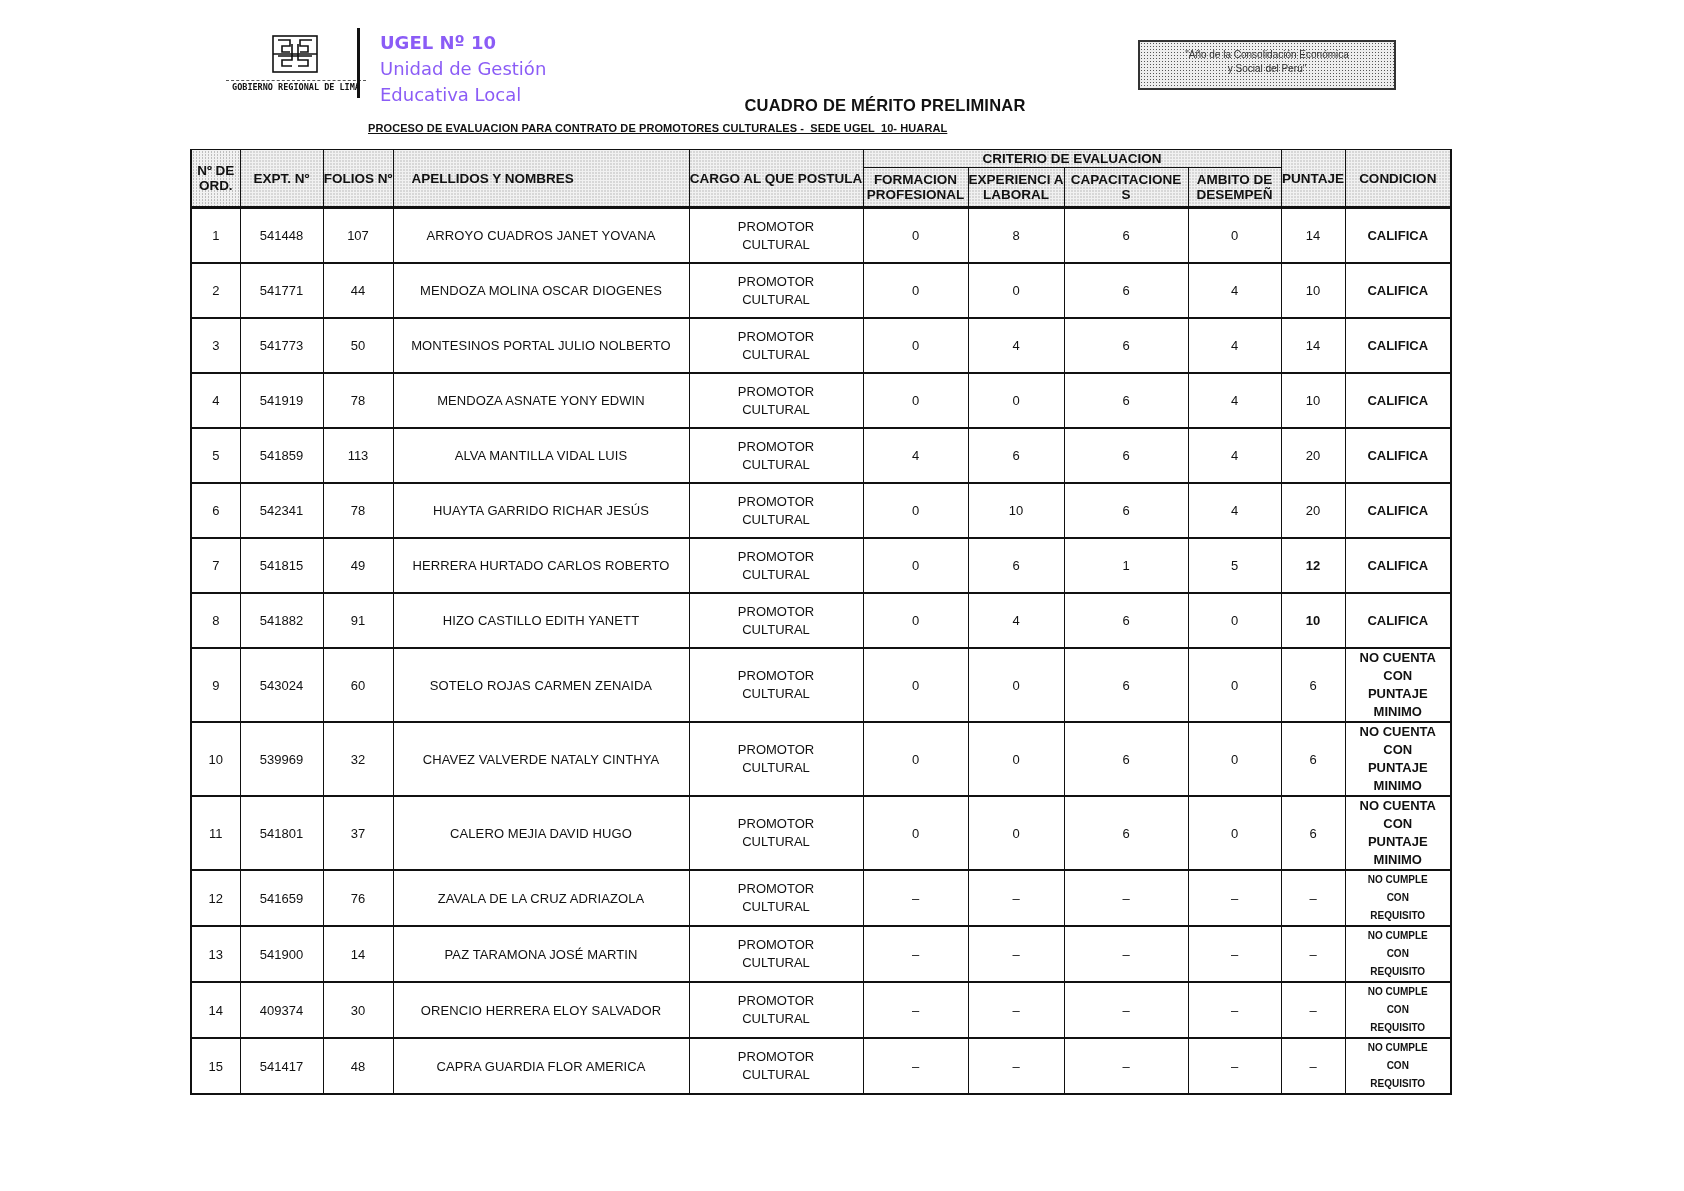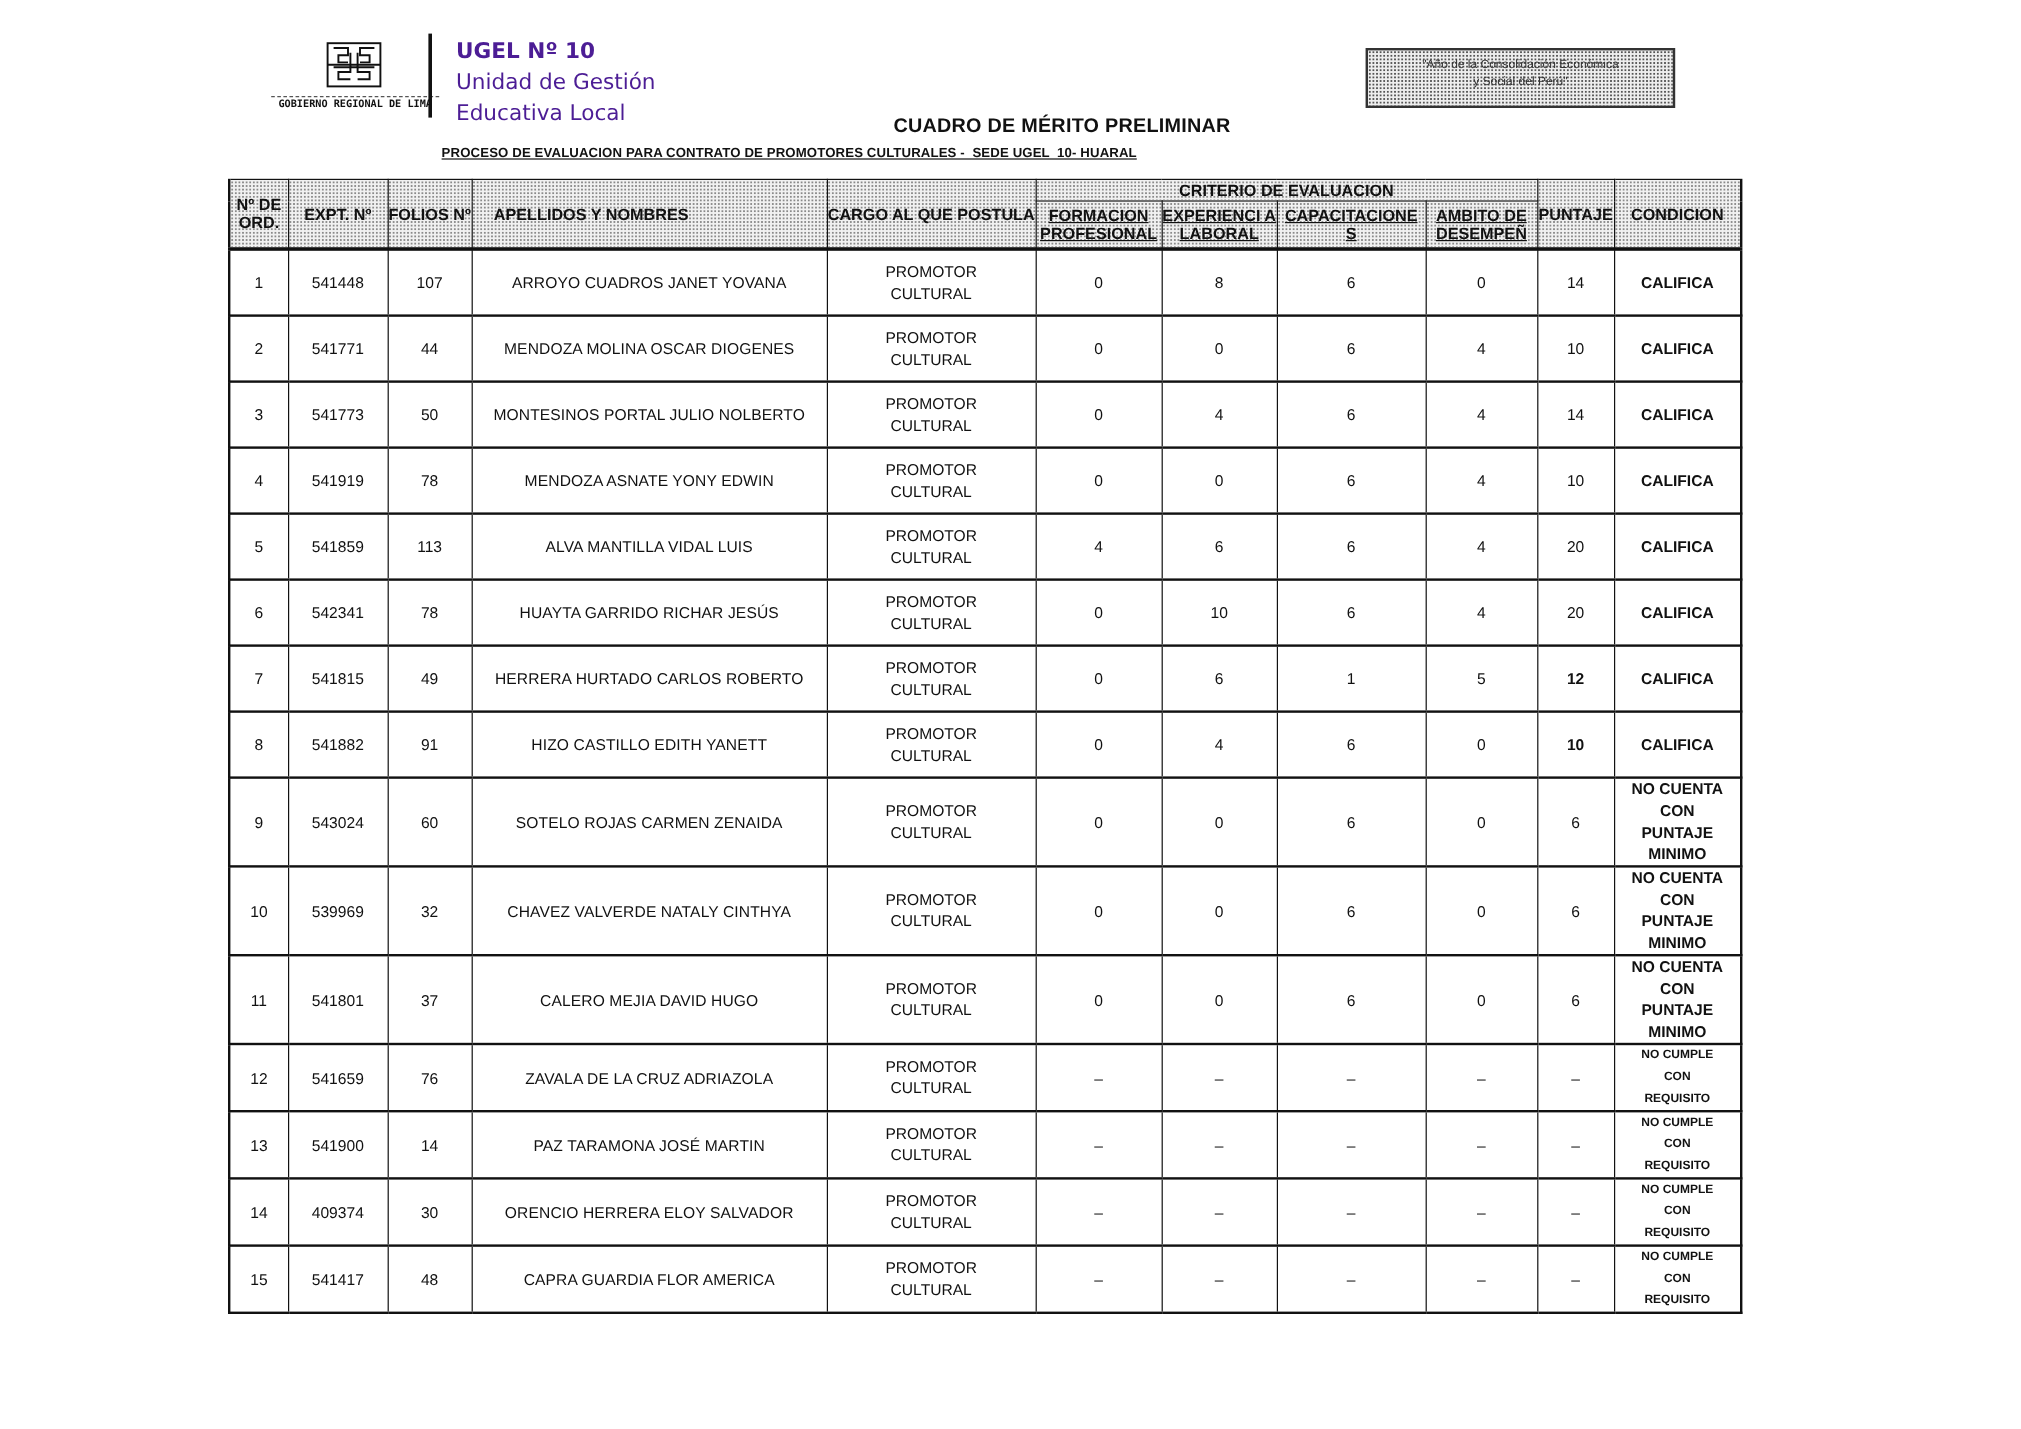--- a/index.html
+++ b/index.html
@@ -1,38 +1,38 @@
 <!DOCTYPE html>
 <html><head>
 <meta charset="utf-8">
 <style>
   html, body { margin: 0; padding: 0; background: #ffffff; }
   body { width: 1684px; height: 1191px; position: relative; overflow: hidden; font-family: "Liberation Sans", sans-serif; color: #111; }
   .logo-wrap { position: absolute; left: 210px; top: 34px; width: 140px; height: 62px; margin-left: 16px; }
   .logo-mark { position: absolute; left: 44px; top: 0; width: 50px; height: 40px; }
   .logo-caption { position: absolute; left: 0; top: 46px; width: 140px; font-family: "DejaVu Sans Mono", monospace; font-size: 8.5px; font-weight: bold; letter-spacing: 0px; border-top: 1px dashed #555; padding-top: 1px; text-align: center; white-space: nowrap; }
   .vbar { position: absolute; left: 357px; top: 28px; width: 3px; height: 70px; background: #111; }
-  .ugel-block { position: absolute; left: 380px; top: 30px; font-family: "DejaVu Sans", sans-serif; font-size: 18px; line-height: 26px; color: #4c1d95; }
+  .ugel-block { position: absolute; left: 380px; top: 30px; font-family: "DejaVu Sans", sans-serif; font-size: 18px; line-height: 26px; color: #8b5cf6; }
   .ugel-block .l1 { font-weight: bold; }
   .stamp { position: absolute; left: 1138px; top: 40px; width: 258px; height: 50px; border: 2px solid #333;
     background-color: #eee;
     background-image: radial-gradient(#555 0.6px, transparent 0.9px);
     background-size: 3px 3px;
     font-size: 10px; color: #333; text-align: center; line-height: 14px; padding-top: 6px; box-sizing: border-box; }
   .title1 { position: absolute; left: 0; width: 1770px; top: 96px; text-align: center; font-weight: bold; font-size: 16.5px; letter-spacing: 0.2px; }
   .title2 { position: absolute; left: 368px; top: 122px; font-weight: bold; font-size: 11px; white-space: pre; letter-spacing: 0.1px; text-decoration: underline; }
 
   table.merit { position: absolute; left: 190px; top: 149px; border-collapse: collapse; table-layout: fixed; }
   table.merit th, table.merit td { border: 1px solid #111; padding: 0; text-align: center; vertical-align: middle; overflow: hidden; }
   table.merit th { font-size: 13.5px; font-weight: bold; line-height: 15px;
     background-color: #f1f1f1;
     background-image: radial-gradient(#8a8a8a 0.55px, transparent 0.8px);
     background-size: 3px 3px; }
   table.merit thead tr.h1 th { height: 17px; }
-  table.merit thead tr.h2 th { height: 38px; text-decoration: underline; }
+  table.merit thead tr.h2 th { height: 38px; }
   table.merit thead { border-bottom: 3px solid #111; }
   table.merit td { font-size: 13px; height: 53px; border-bottom: 2px solid #111; }
   td.name { font-size: 12.5px; letter-spacing: 0.1px; }
   td.cargo { font-size: 14.5px; line-height: 18px; }
   td.cond { font-size: 12.5px; font-weight: bold; line-height: 17px; }
   td.cond.small { font-size: 13px; line-height: 18px; font-weight: bold; }
   td.cond.req { font-size: 10px; font-weight: bold; line-height: 18px; }
   td.punt-bold { font-weight: bold; font-size: 14px; }
   .thick-l { border-left: 2px solid #111 !important; margin-left: 28px; }
   .thick-r { border-right: 2px solid #111 !important; }

